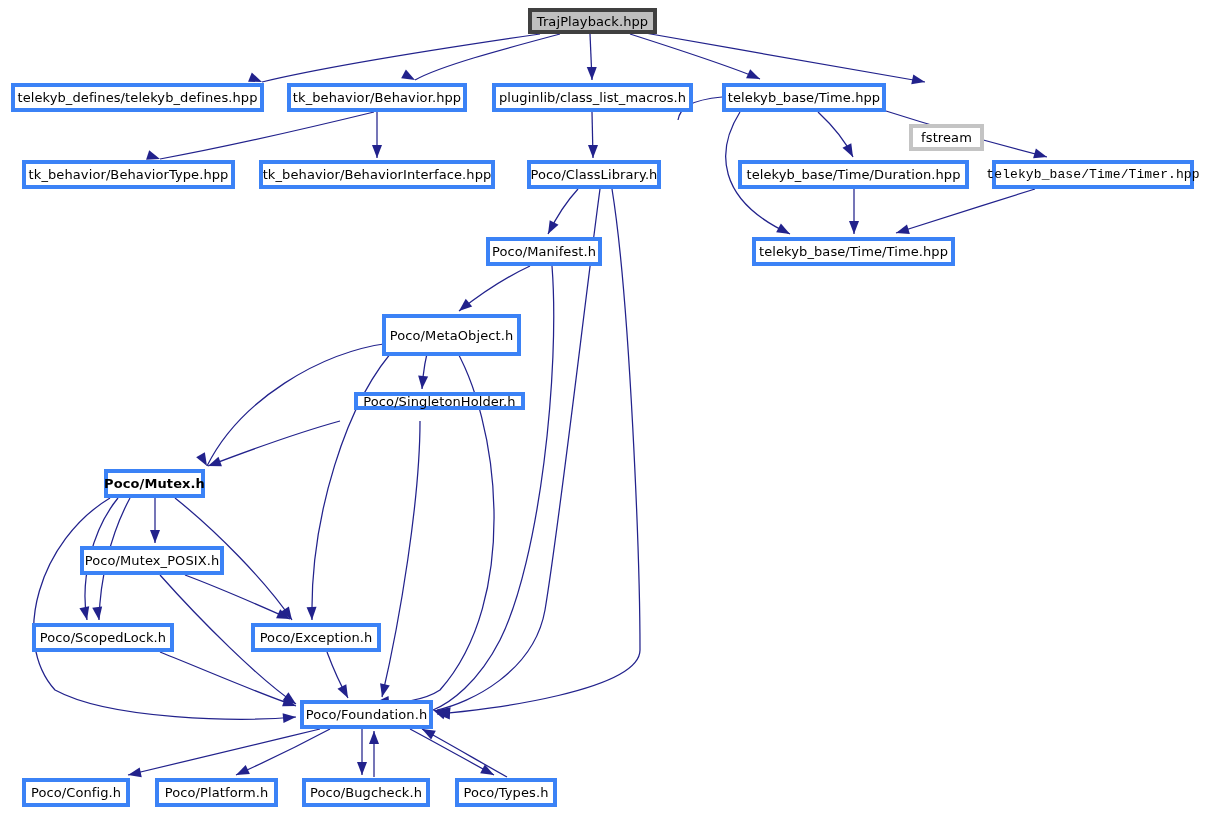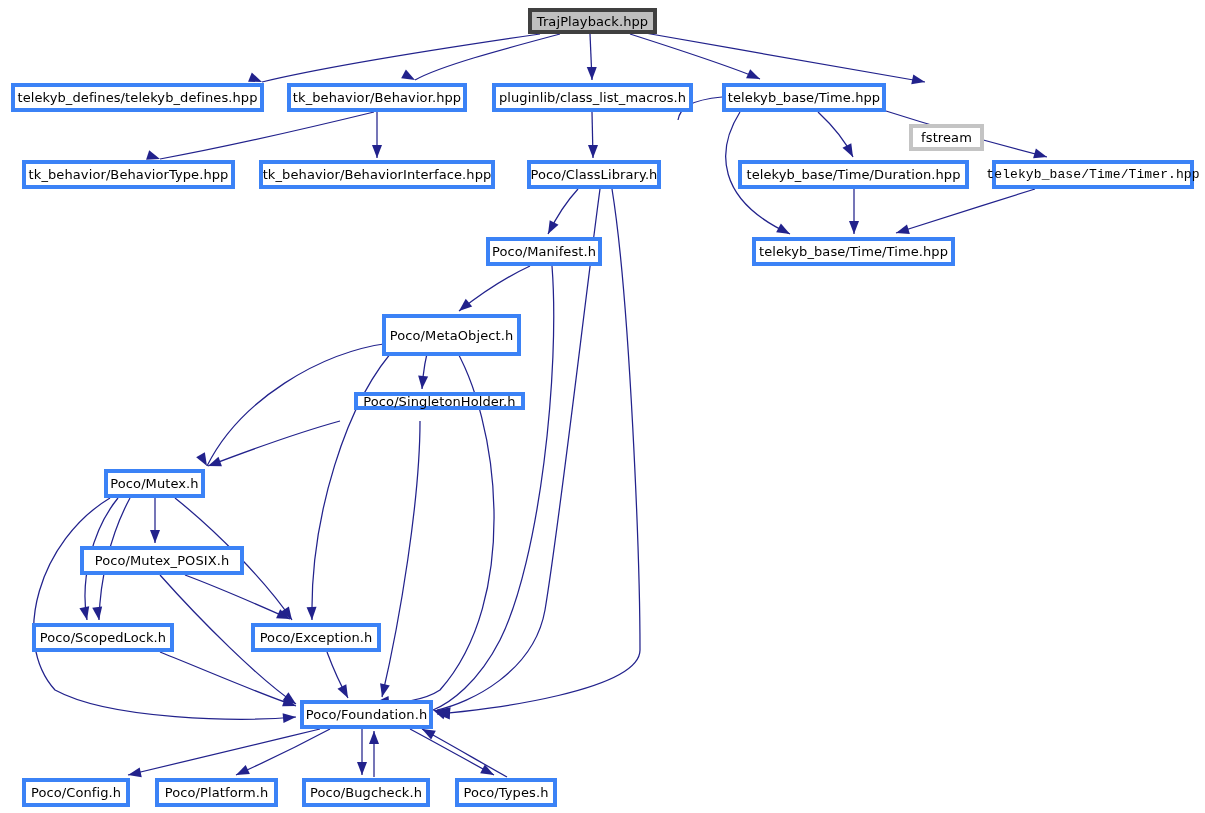--- a/index.html
+++ b/index.html
@@ -177,24 +177,24 @@
       </div>
       <div class="node" style="left: 486px; top: 237px; width: 116px; height: 29px;">
         <span class="node-label">Poco/Manifest.h</span>
       </div>
       <div class="node" style="left: 382px; top: 314px; width: 139px; height: 42px;">
         <span class="node-label">Poco/MetaObject.h</span>
       </div>
       <div class="node" style="left: 334px; top: 392px; width: 171px; height: 18px; margin-left: 20px;">
         <span class="node-label">Poco/SingletonHolder.h</span>
       </div>
-      <div class="node" style="left: 104px; top: 469px; width: 101px; height: 29px;">
+      <div class="node" style="left: 104px; top: 469px; width: 101px; height: 29px; font-weight: bold;">
         <span class="node-label">Poco/Mutex.h</span>
       </div>
-      <div class="node" style="left: 80px; top: 546px; width: 164px; height: 29px;">
+      <div class="node" style="left: 80px; top: 546px; width: 144px; height: 29px;">
         <span class="node-label">Poco/Mutex_POSIX.h</span>
       </div>
       <div class="node" style="left: 32px; top: 623px; width: 142px; height: 29px;">
         <span class="node-label">Poco/ScopedLock.h</span>
       </div>
       <div class="node" style="left: 251px; top: 623px; width: 130px; height: 29px;">
         <span class="node-label">Poco/Exception.h</span>
       </div>
       <div class="node" style="left: 300px; top: 700px; width: 133px; height: 29px;">
         <span class="node-label">Poco/Foundation.h</span>

